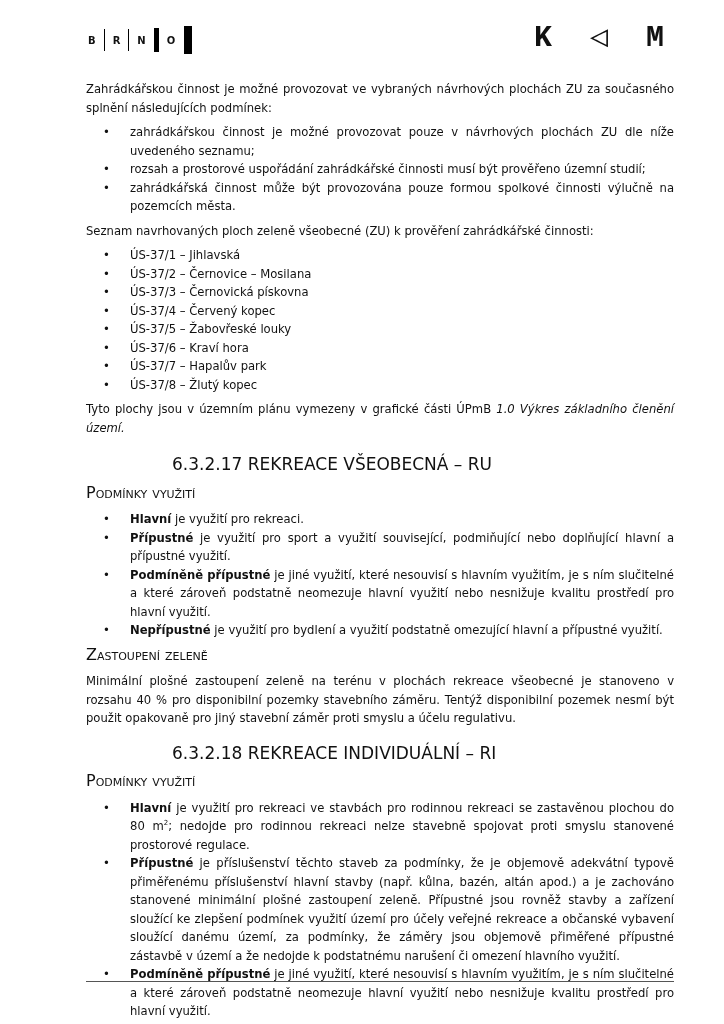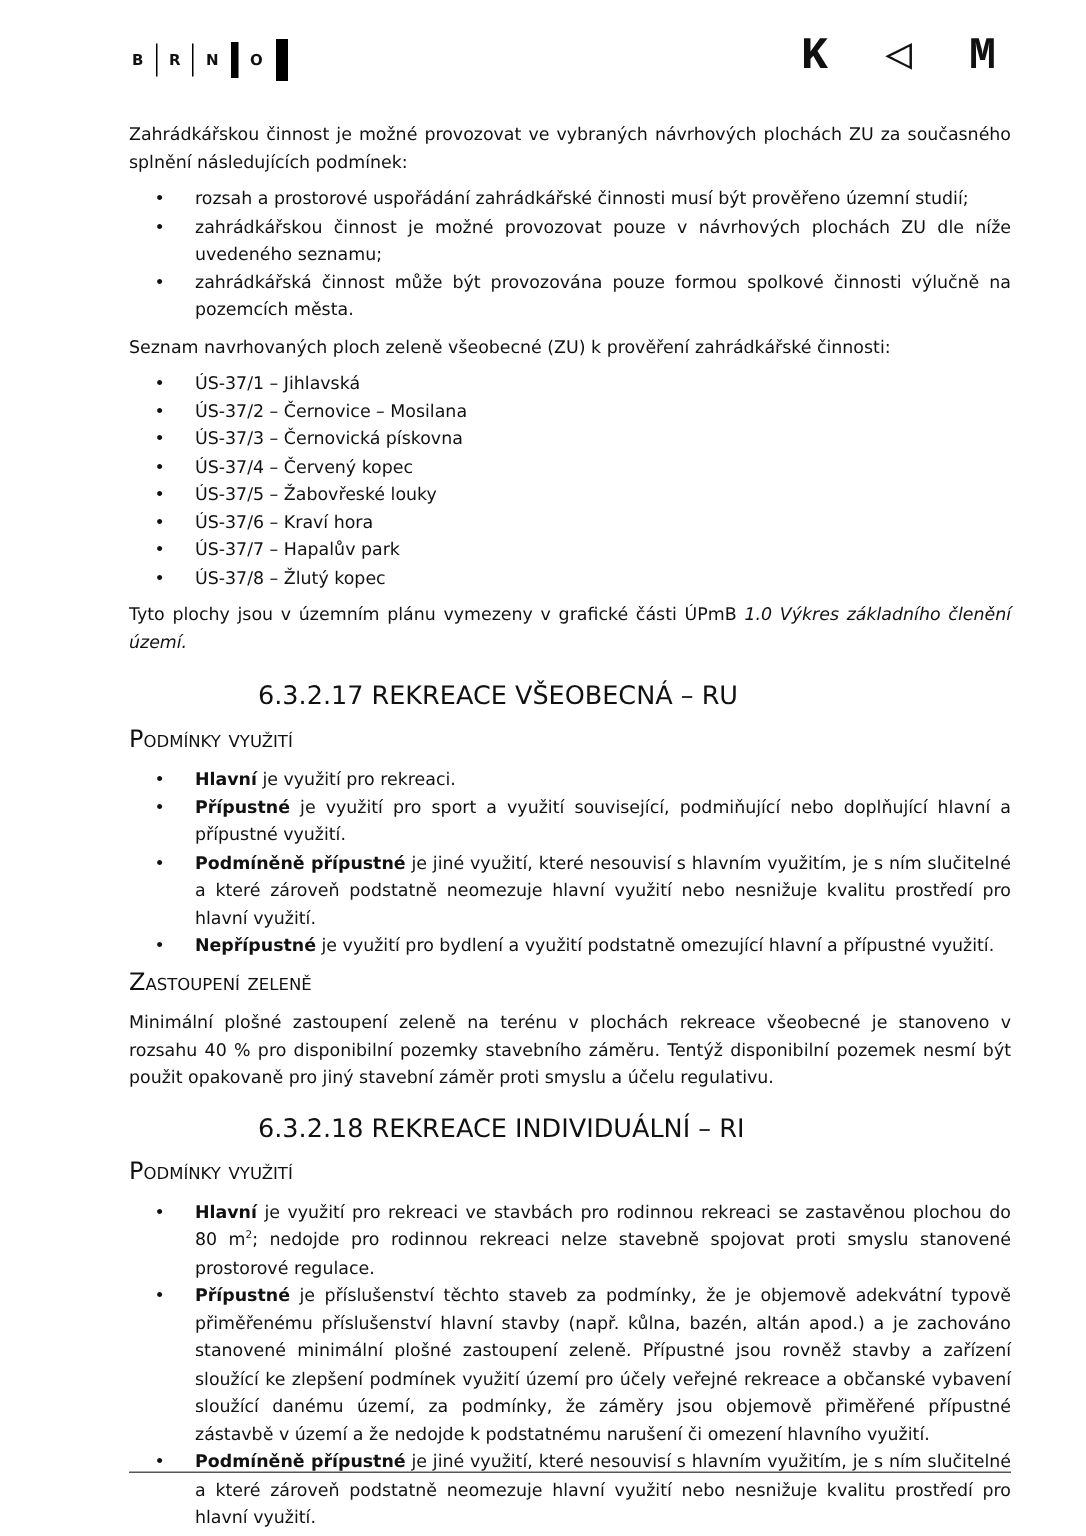--- a/index.html
+++ b/index.html
@@ -45,22 +45,22 @@
     <span class="l">O</span>
     <span class="bar2"></span>
   </div>
   <div class="kam">K ◁ M</div>
 </div>
 
 <div class="content">
   <p>Zahrádkářskou činnost je možné provozovat ve vybraných návrhových plochách ZU za současného splnění následujících podmínek:</p>
   <div class="gap6"></div>
   <ul>
+    <li>zahrádkářskou činnost je možné provozovat pouze v návrhových plochách ZU dle níže uvedeného seznamu;</li>
     <li>rozsah a prostorové uspořádání zahrádkářské činnosti musí být prověřeno územní studií;</li>
-    <li>zahrádkářskou činnost je možné provozovat pouze v návrhových plochách ZU dle níže uvedeného seznamu;</li>
     <li>zahrádkářská činnost může být provozována pouze formou spolkové činnosti výlučně na pozemcích města.</li>
   </ul>
   <div class="gap6"></div>
   <p>Seznam navrhovaných ploch zeleně všeobecné (ZU) k prověření zahrádkářské činnosti:</p>
   <div class="gap6"></div>
   <ul>
     <li>ÚS-37/1 – Jihlavská</li>
     <li>ÚS-37/2 – Černovice – Mosilana</li>
     <li>ÚS-37/3 – Černovická pískovna</li>
     <li>ÚS-37/4 – Červený kopec</li>

